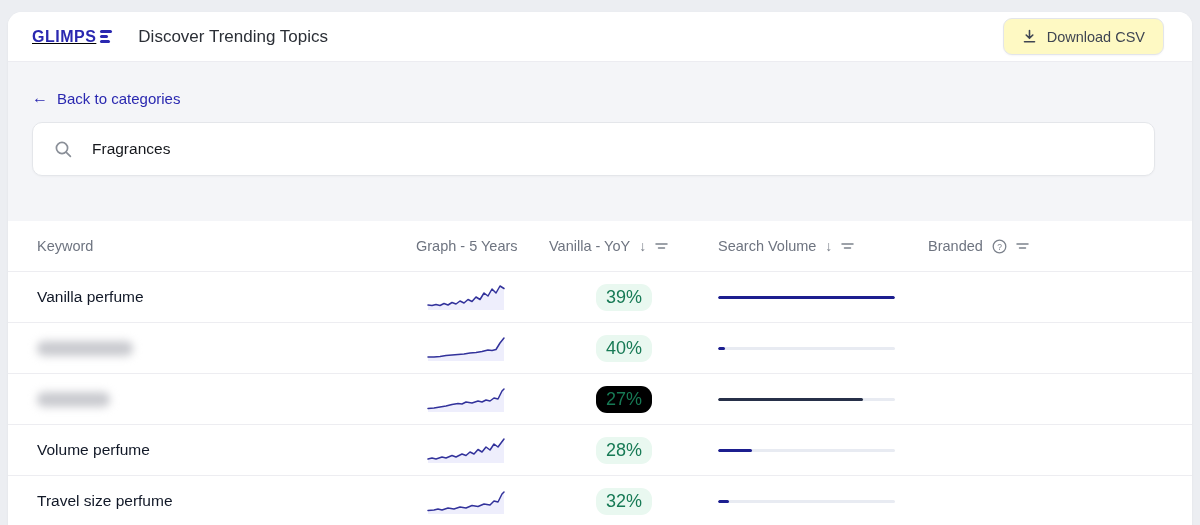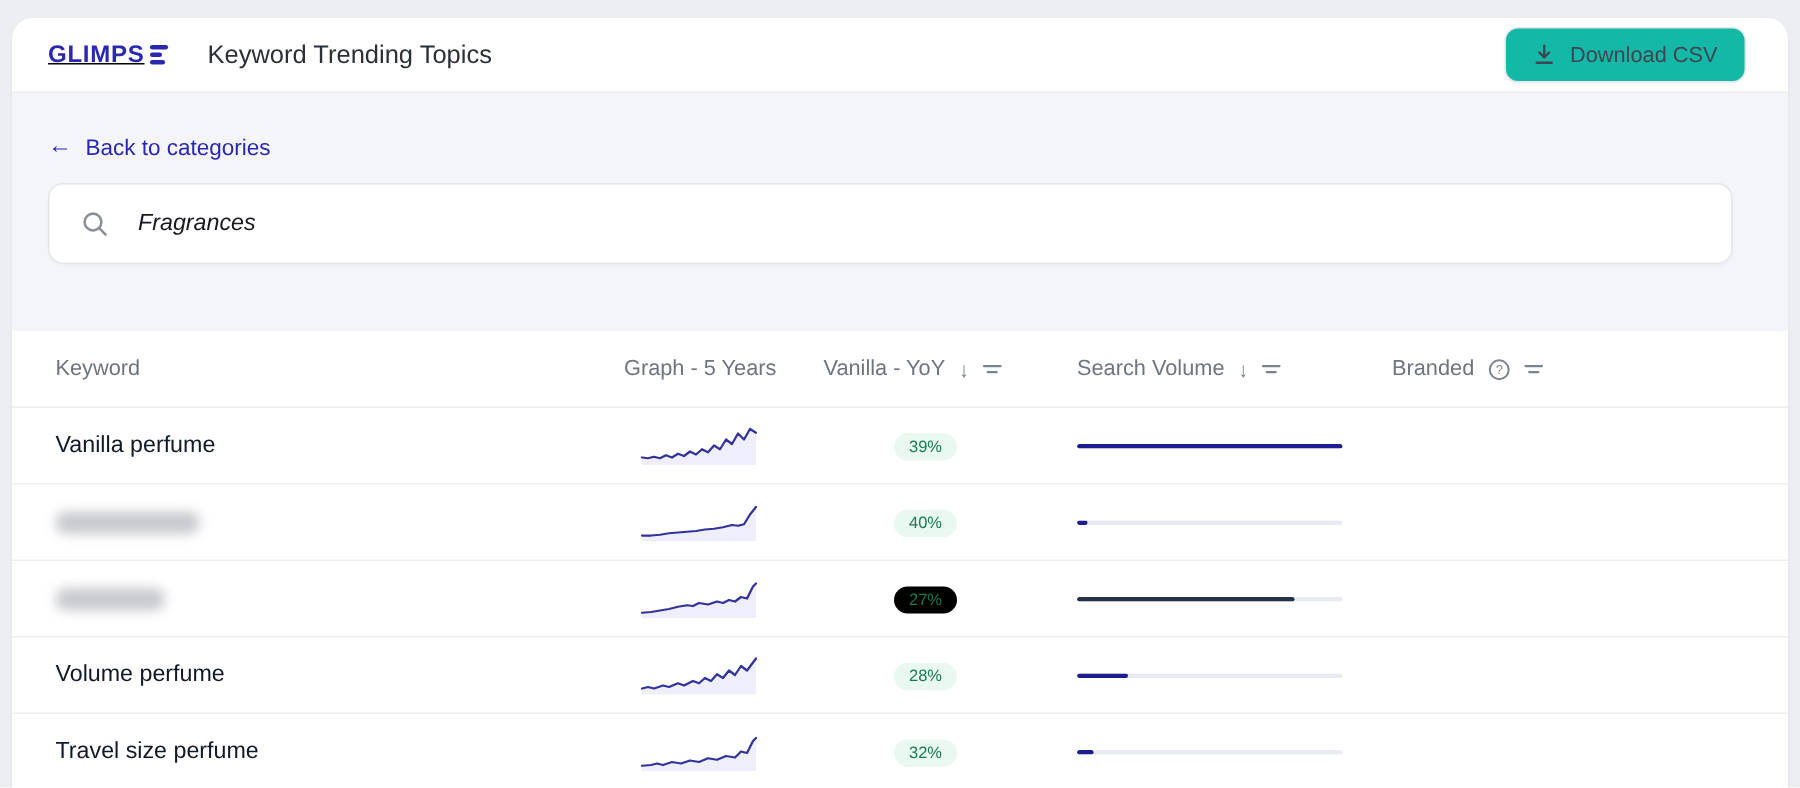--- a/index.html
+++ b/index.html
@@ -26,21 +26,21 @@
     font-size:16px; font-weight:bold; letter-spacing:.5px; color:#2a28b0;
   }
   .logo-e { display:flex; flex-direction:column; gap:2.5px; margin-left:1px; }
   .logo-e span { display:block; height:2.5px; background:#2a28b0; border-radius:2px; }
   .logo-e span:nth-child(1){ width:12px; }
   .logo-e span:nth-child(2){ width:8px; }
   .logo-e span:nth-child(3){ width:10px; }
   .page-title { margin-left:26px; font-size:17px; color:#2b2f36; }
   .dl-btn {
     margin-left:auto; display:flex; align-items:center; gap:10px;
-    height:37px; padding:0 18px; background:#14b8a6;
+    height:37px; padding:0 18px; background:#fef9c3;
     border:1px solid #e3e5ea; border-radius:9px;
     font-size:14.5px; color:#3f4552; cursor:pointer;
     box-shadow:0 1px 2px rgba(20,20,40,.04);
   }
   
   .mid {
     background:#f4f5f8; height:159px; padding:27px 37px 0 24px;
   }
   .back-link {
     display:inline-flex; align-items:center; gap:9px;
@@ -48,21 +48,21 @@
   }
   .back-arrow { font-size:16px; line-height:1; }
   .search-box {
     margin-top:15px; height:54px; background:#fff;
     border:1px solid #e4e6ea; border-radius:10px;
     display:flex; align-items:center; padding:0 21px; gap:17px;
     box-shadow:0 1px 2px rgba(20,20,40,.03);
   }
   .search-box input {
     border:none; outline:none; flex:1; font-size:15.5px; color:#16181d;
-    font-family:"Liberation Sans", sans-serif; background:transparent;font-style:italic;
+    font-family:"Liberation Sans", sans-serif; background:transparent;
   }
   
   .table { background:#fff; }
   .thead, .trow {
     display:grid;
     grid-template-columns:371px 133px 169px 210px auto;
     align-items:center;
     padding-left:29px; padding-right:28px;
   }
   .thead { height:50px; color:#6e7480; font-size:14.5px; }
@@ -72,21 +72,21 @@
   .icon-btn { display:flex; align-items:center; cursor:pointer; }
   .trow { height:51px; border-top:1px solid #ededf1; cursor:pointer; }
   .kw { font-size:15.5px; color:#111827; }
   .redacted {
     height:15px; border-radius:7px; background:#c9cacf; filter:blur(4px);
   }
   .spark-wrap { margin-left:18px; width:80px; height:30px; }
   .badge {
     display:inline-block; margin-left:55px;
     padding:3px 10px; border-radius:11px;
-    font-size:11px;
+    font-size:18px;
   }
   .vol-track {
     margin-left:8px; width:177px; height:3px; border-radius:2px;
     background:#e8ebf2; overflow:hidden;
   }
   .vol-fill { height:100%; border-radius:2px; }
 </style>
 </head>
 <body>
 
@@ -94,21 +94,21 @@
 
   <div class="navbar">
     <div class="logo">
       <span class="logo-text">GLIMPS</span>
       <span class="logo-e">
           <span></span>
           <span></span>
           <span></span>
         </span>
     </div>
-    <div class="page-title">Keyword Trending Topics</div>
+    <div class="page-title">Discover Trending Topics</div>
     <button class="dl-btn">
       <svg width="15" height="15" viewBox="0 0 15 15">
         <path d="M7.5 1.5 V9 M4.2 6 L7.5 9.3 L10.8 6" stroke="#3f4552" stroke-width="1.6" fill="none" stroke-linecap="round" stroke-linejoin="round"></path>
         <path d="M2.5 12.8 H12.5" stroke="#3f4552" stroke-width="1.6" stroke-linecap="round"></path>
       </svg>
       <span>Download CSV</span>
     </button>
   </div>
 
   <div class="mid">

